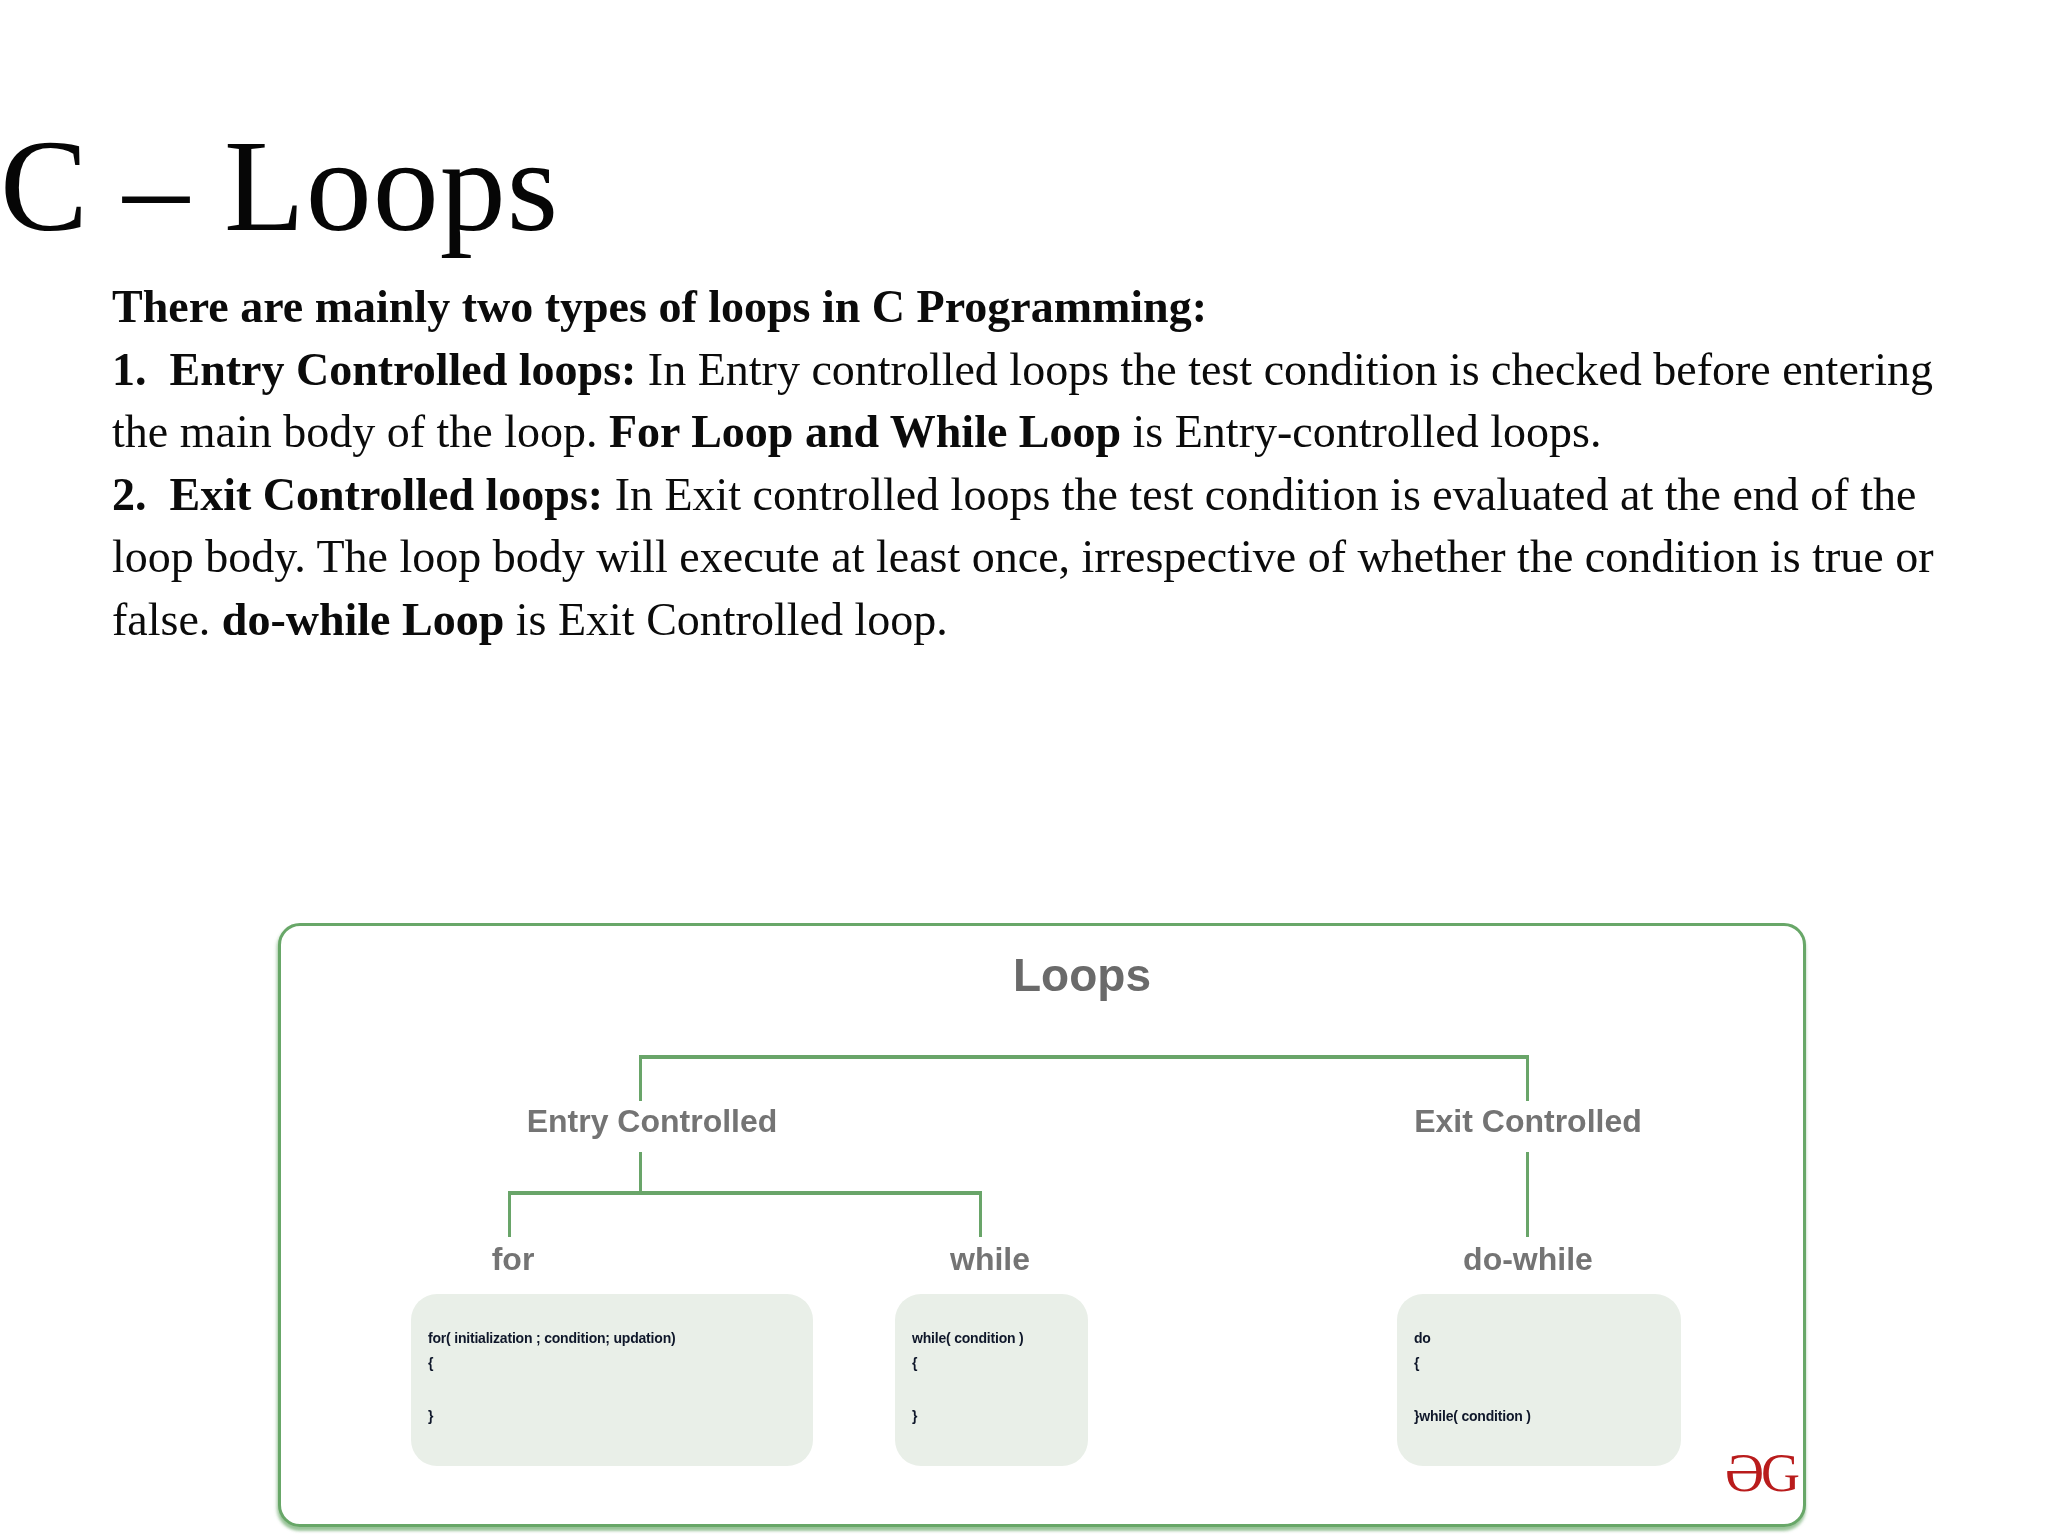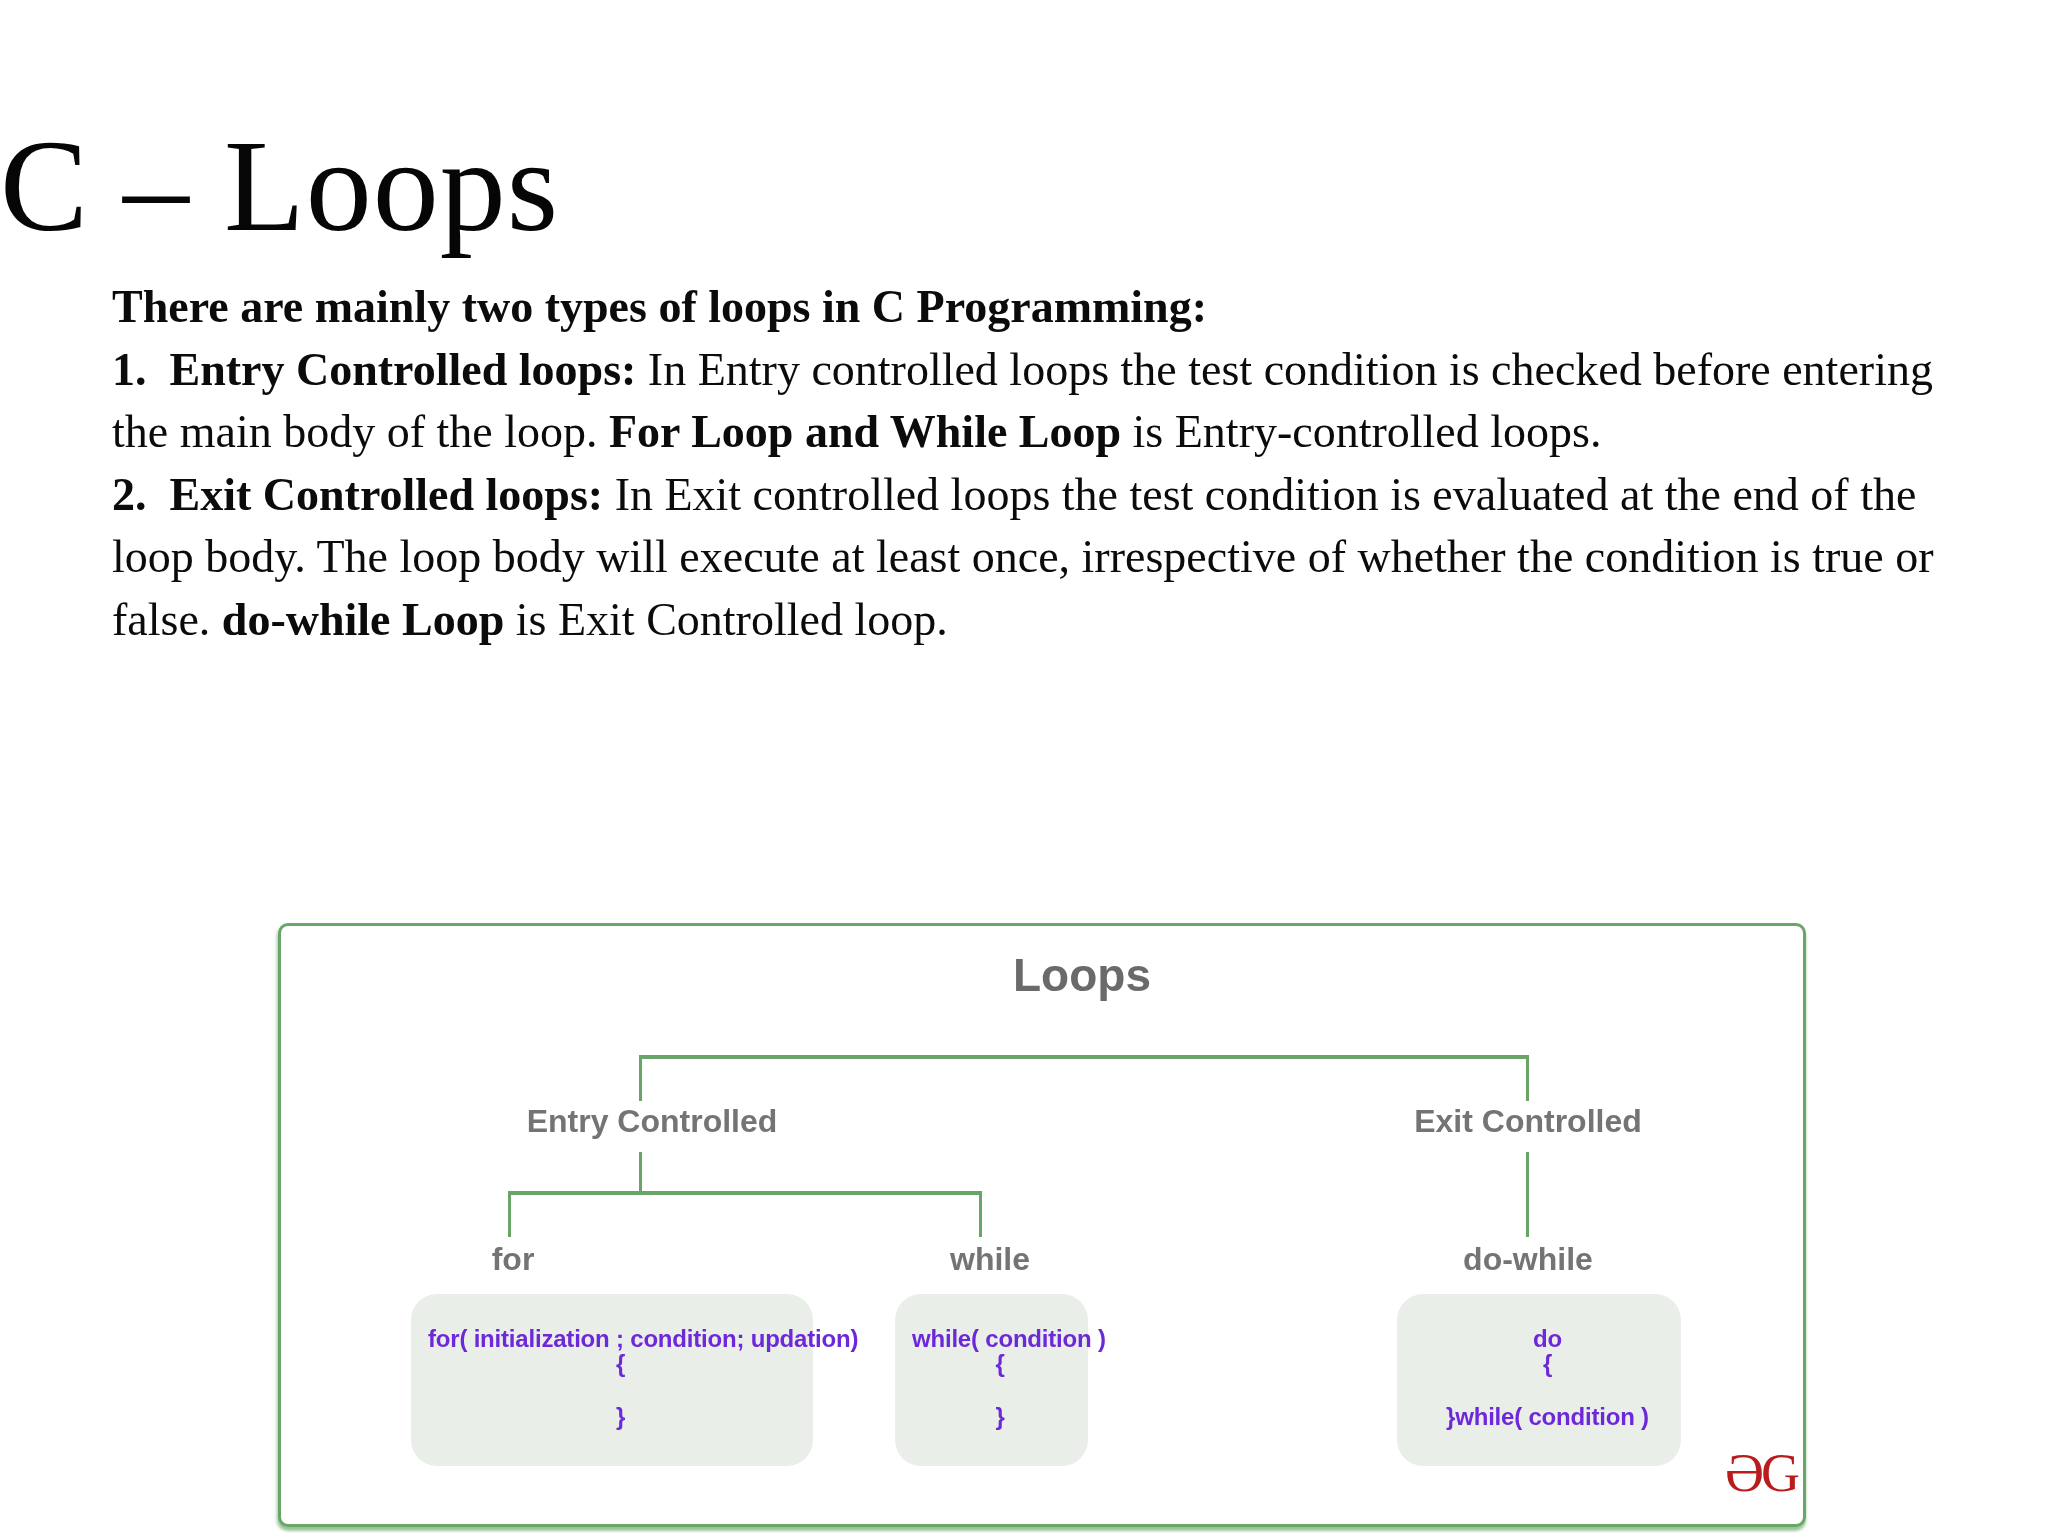--- a/index.html
+++ b/index.html
@@ -14,43 +14,42 @@
   }
   .article{
     position:absolute;left:112px;top:276px;width:1856px;
     font-size:46px;line-height:62.5px;color:#0b0b0b;
   }
   .article p{margin:0}
   .bold{font-weight:bold}
   
   .diagram{
     position:absolute;left:278px;top:923px;width:1522px;height:598px;
-    background:#ffffff;border:3px solid #68a768;border-radius:10px;
+    background:#ffffff;border:3px solid #68a768;border-radius:22px;
     box-shadow:0 4px 3px rgba(104,167,104,.55), -2px 3px 3px rgba(104,167,104,.3);
     font-family:"Liberation Sans",sans-serif;
   }
   .dtitle{
     position:absolute;left:641px;top:22px;width:320px;text-align:center;
     font-size:46px;font-weight:bold;color:#6a6a6a;
   }
   .hline,.vline{position:absolute;background:#69a569}
   .hline{height:4px}
   .vline{width:3px}
   .tree-label{
     position:absolute;text-align:center;font-weight:bold;color:#747474;
     font-size:32px;line-height:34px;
   }
   .codebox{
     position:absolute;top:368px;height:172px;background:#e9efe8;border-radius:26px;
   }
   .code{
-    padding:32px 0 0 17px;font-size:24px;line-height:25px;font-weight:bold;
-    color:#6d28d9;letter-spacing:-0.2px;white-space:nowrap;
+    padding:32px 0 0 17px;font-size:14px;line-height:25px;font-weight:bold;
+    color:#0f172a;letter-spacing:-0.2px;white-space:nowrap;
     font-family:"Liberation Sans",sans-serif;
-    text-align:center;
   }
   .code .gap{height:28px}
   .gg-logo{
     position:absolute;left:1420px;top:520px;width:120px;text-align:center;
     font-family:"Liberation Serif",serif;font-size:54px;line-height:54px;
     color:#b91c1c;letter-spacing:-3px;
   }
 </style>
 </head>
 <body>

